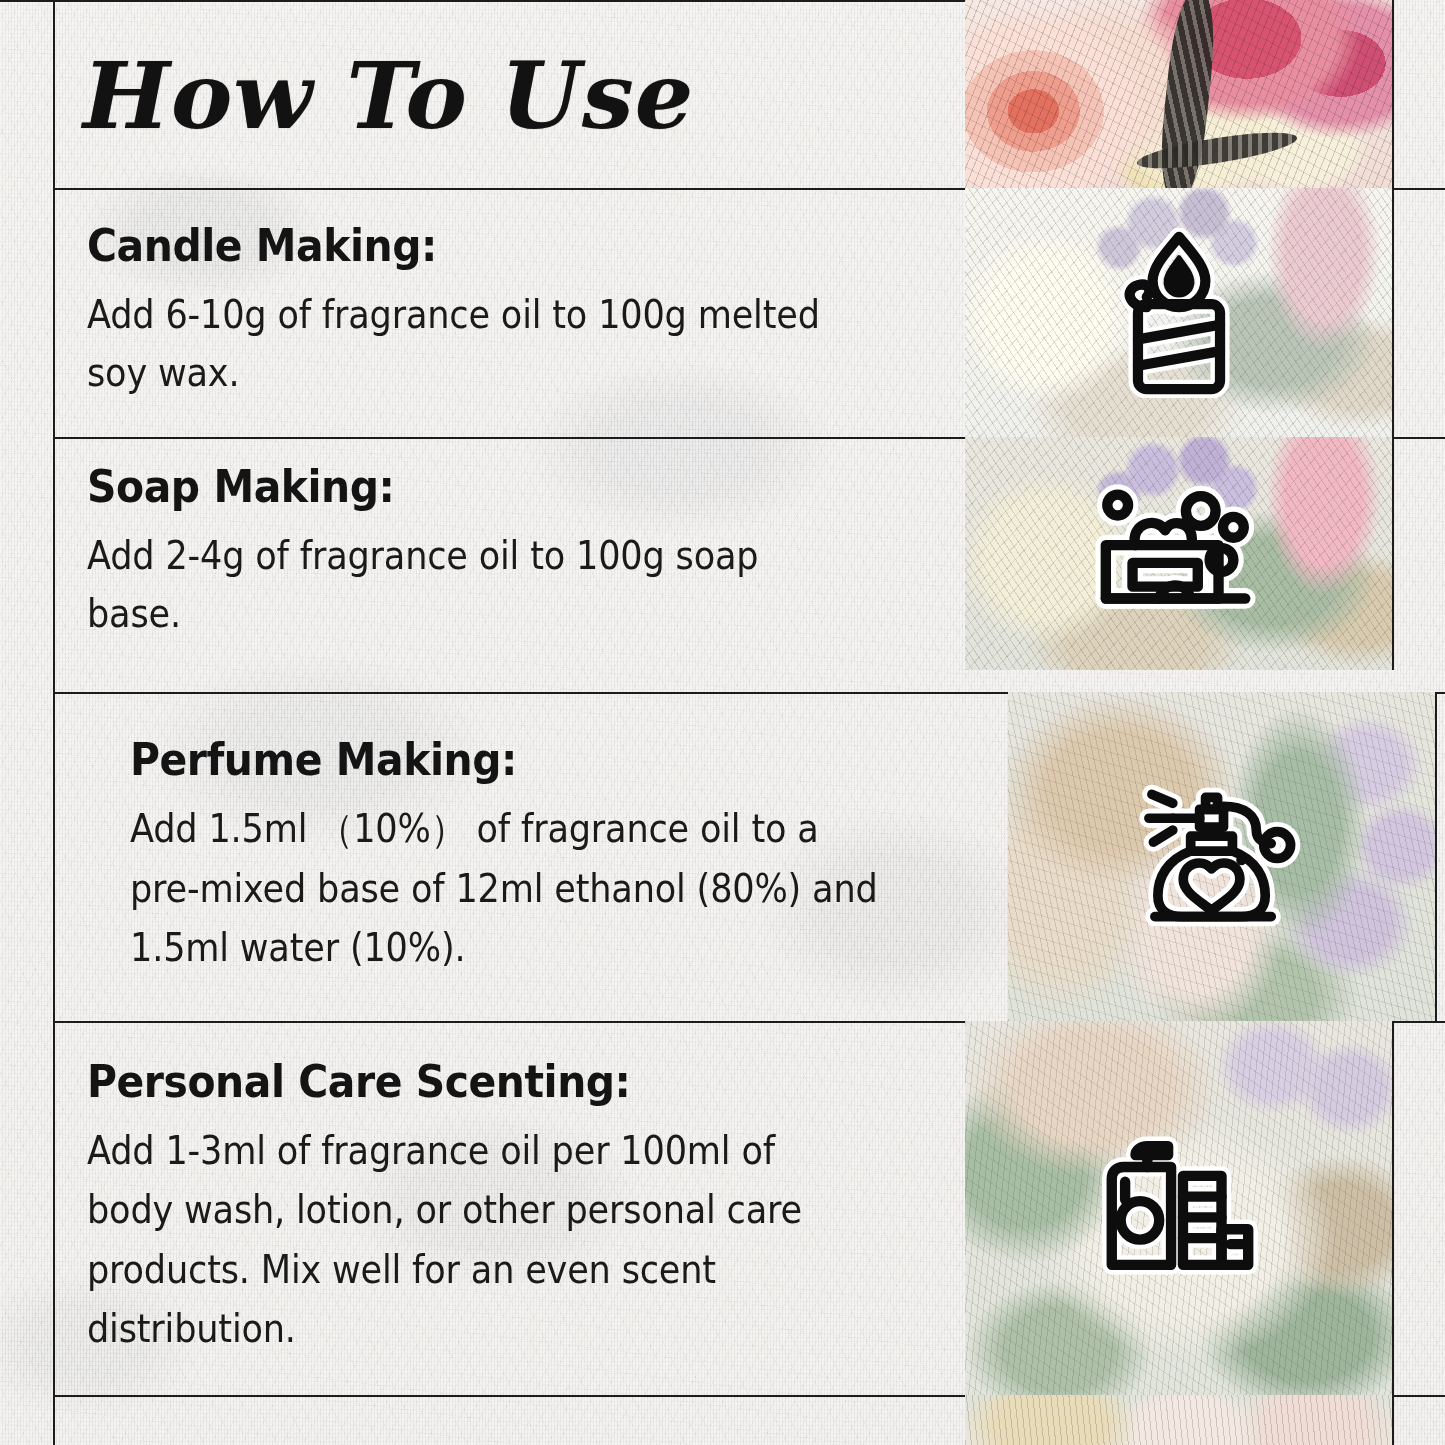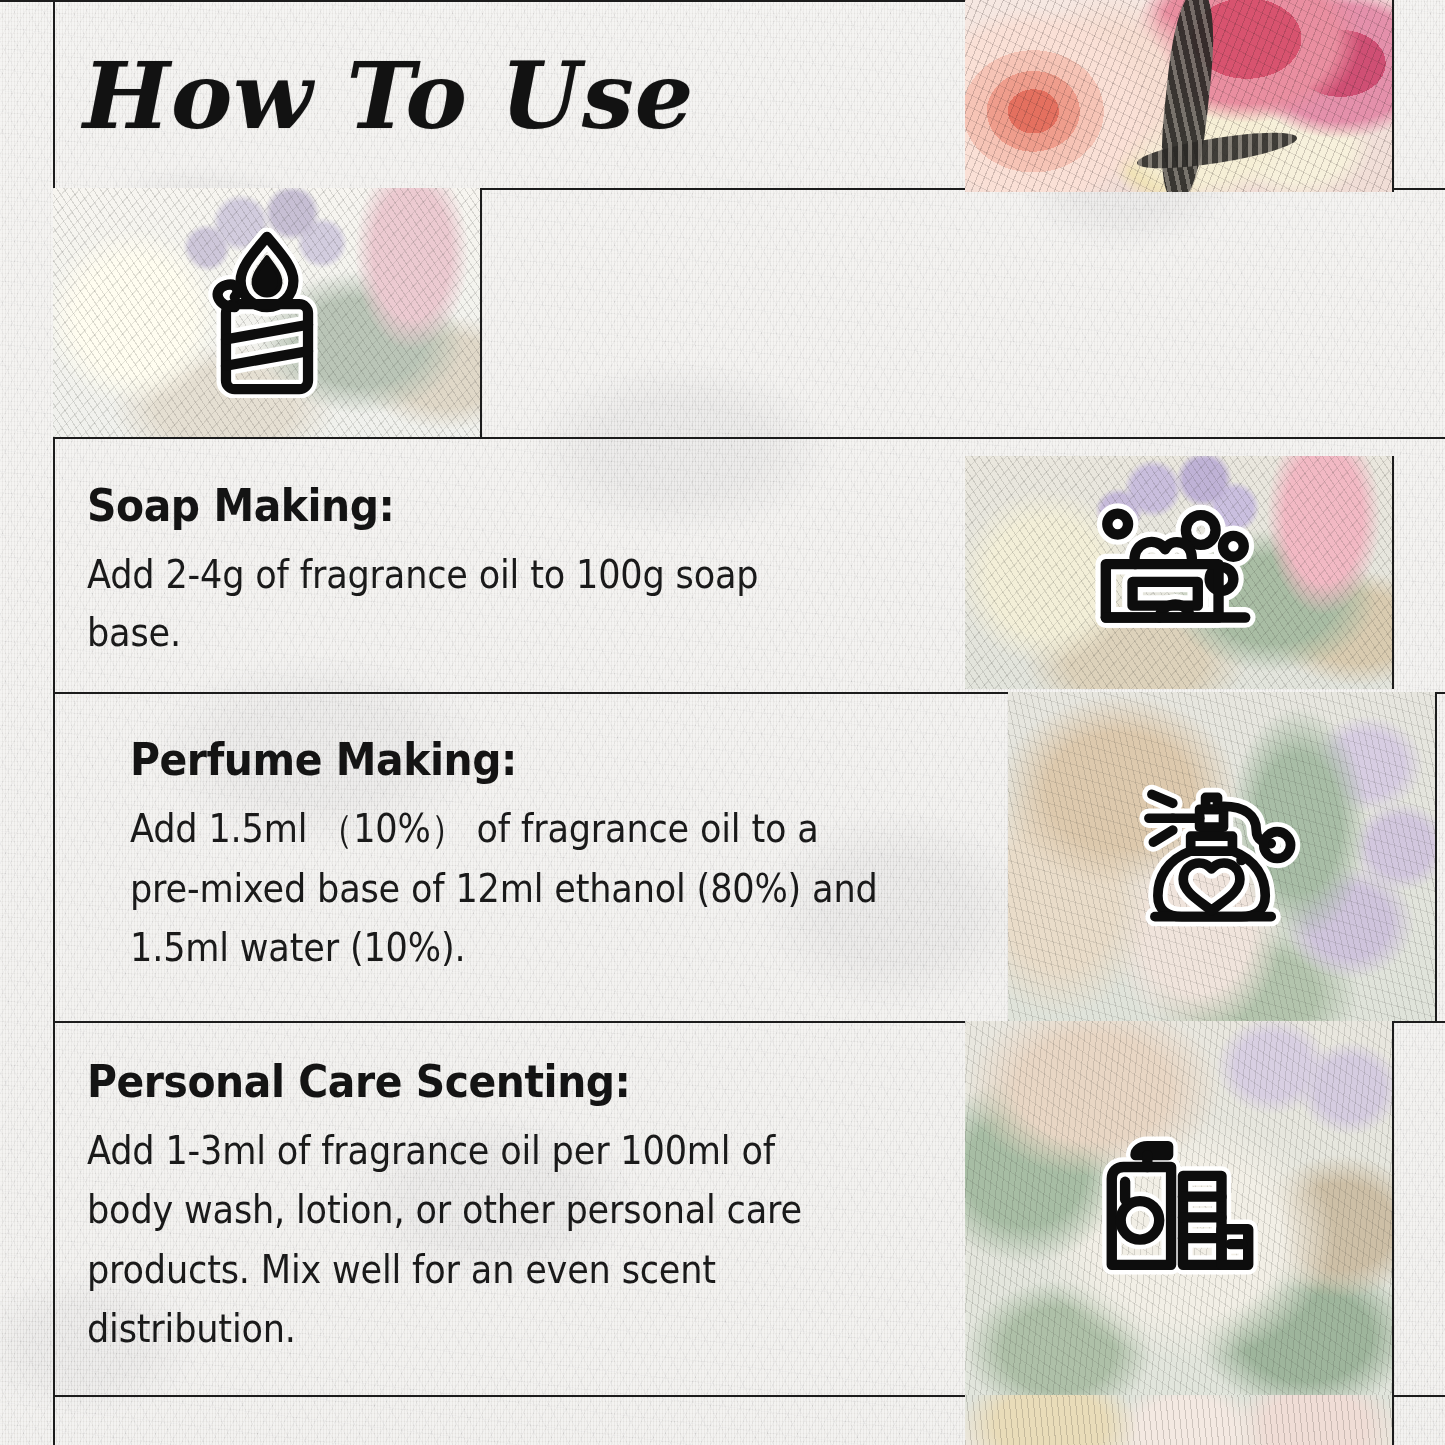--- a/index.html
+++ b/index.html
@@ -73,21 +73,21 @@
     font-style:italic;font-weight:700;
     font-size:92px;line-height:1;
     color:#121212;
     letter-spacing:1px;
     margin-left:-4px;
     text-shadow:0 0 1px rgba(0,0,0,.35);
   }
 
   
   .r1{top:188px;height:249px;}
-  .r2{top:456px;height:233px;}
+  .r2{top:437px;height:233px;}
   .r3{top:692px;height:329px;padding-left:43px;}
   .r4{top:1021px;height:374px;border-radius:29px;}
   .r5{top:1395px;height:50px;}
 
   .sec-title{
     font-family:"DejaVu Sans", sans-serif;
     font-weight:700;
     font-size:44px;
     line-height:1.08;
     color:#141414;
@@ -262,20 +262,24 @@
       <div class="photo">
         <div class="art-roses"></div>
         <div class="twine"></div>
         <div class="twine2"></div>
       </div>
       <div class="photo-tail"></div>
     </div>
   </div>
 
   <div class="row r1">
+    <div class="text-cell">
+      <div class="sec-title">Candle Making:</div>
+      <div class="sec-body">Add 6-10g of fragrance oil to 100g melted soy wax.</div>
+    </div>
     <div class="media-cell">
       <div class="photo">
         <div class="art-botanical-a" style="filter:saturate(.55) brightness(1.06);"></div>
       </div>
       <div class="icon-wrap">
         <svg width="150" height="170" viewBox="0 0 100 116">
           <g fill="none" stroke="#ffffff" stroke-width="13" stroke-linejoin="round" stroke-linecap="round">
             <path d="M50 6 C62 20 68 28 68 36 a18 18 0 0 1-36 0 C32 28 38 20 50 6 Z"></path>
             <path d="M28 52 h44 a6 6 0 0 1 6 6 v46 a6 6 0 0 1-6 6 H28 a6 6 0 0 1-6-6 V58 a6 6 0 0 1 6-6 Z"></path>
             <path d="M28 54 c-12 0-16-12-6-15 7-2 10 4 6 8"></path>

